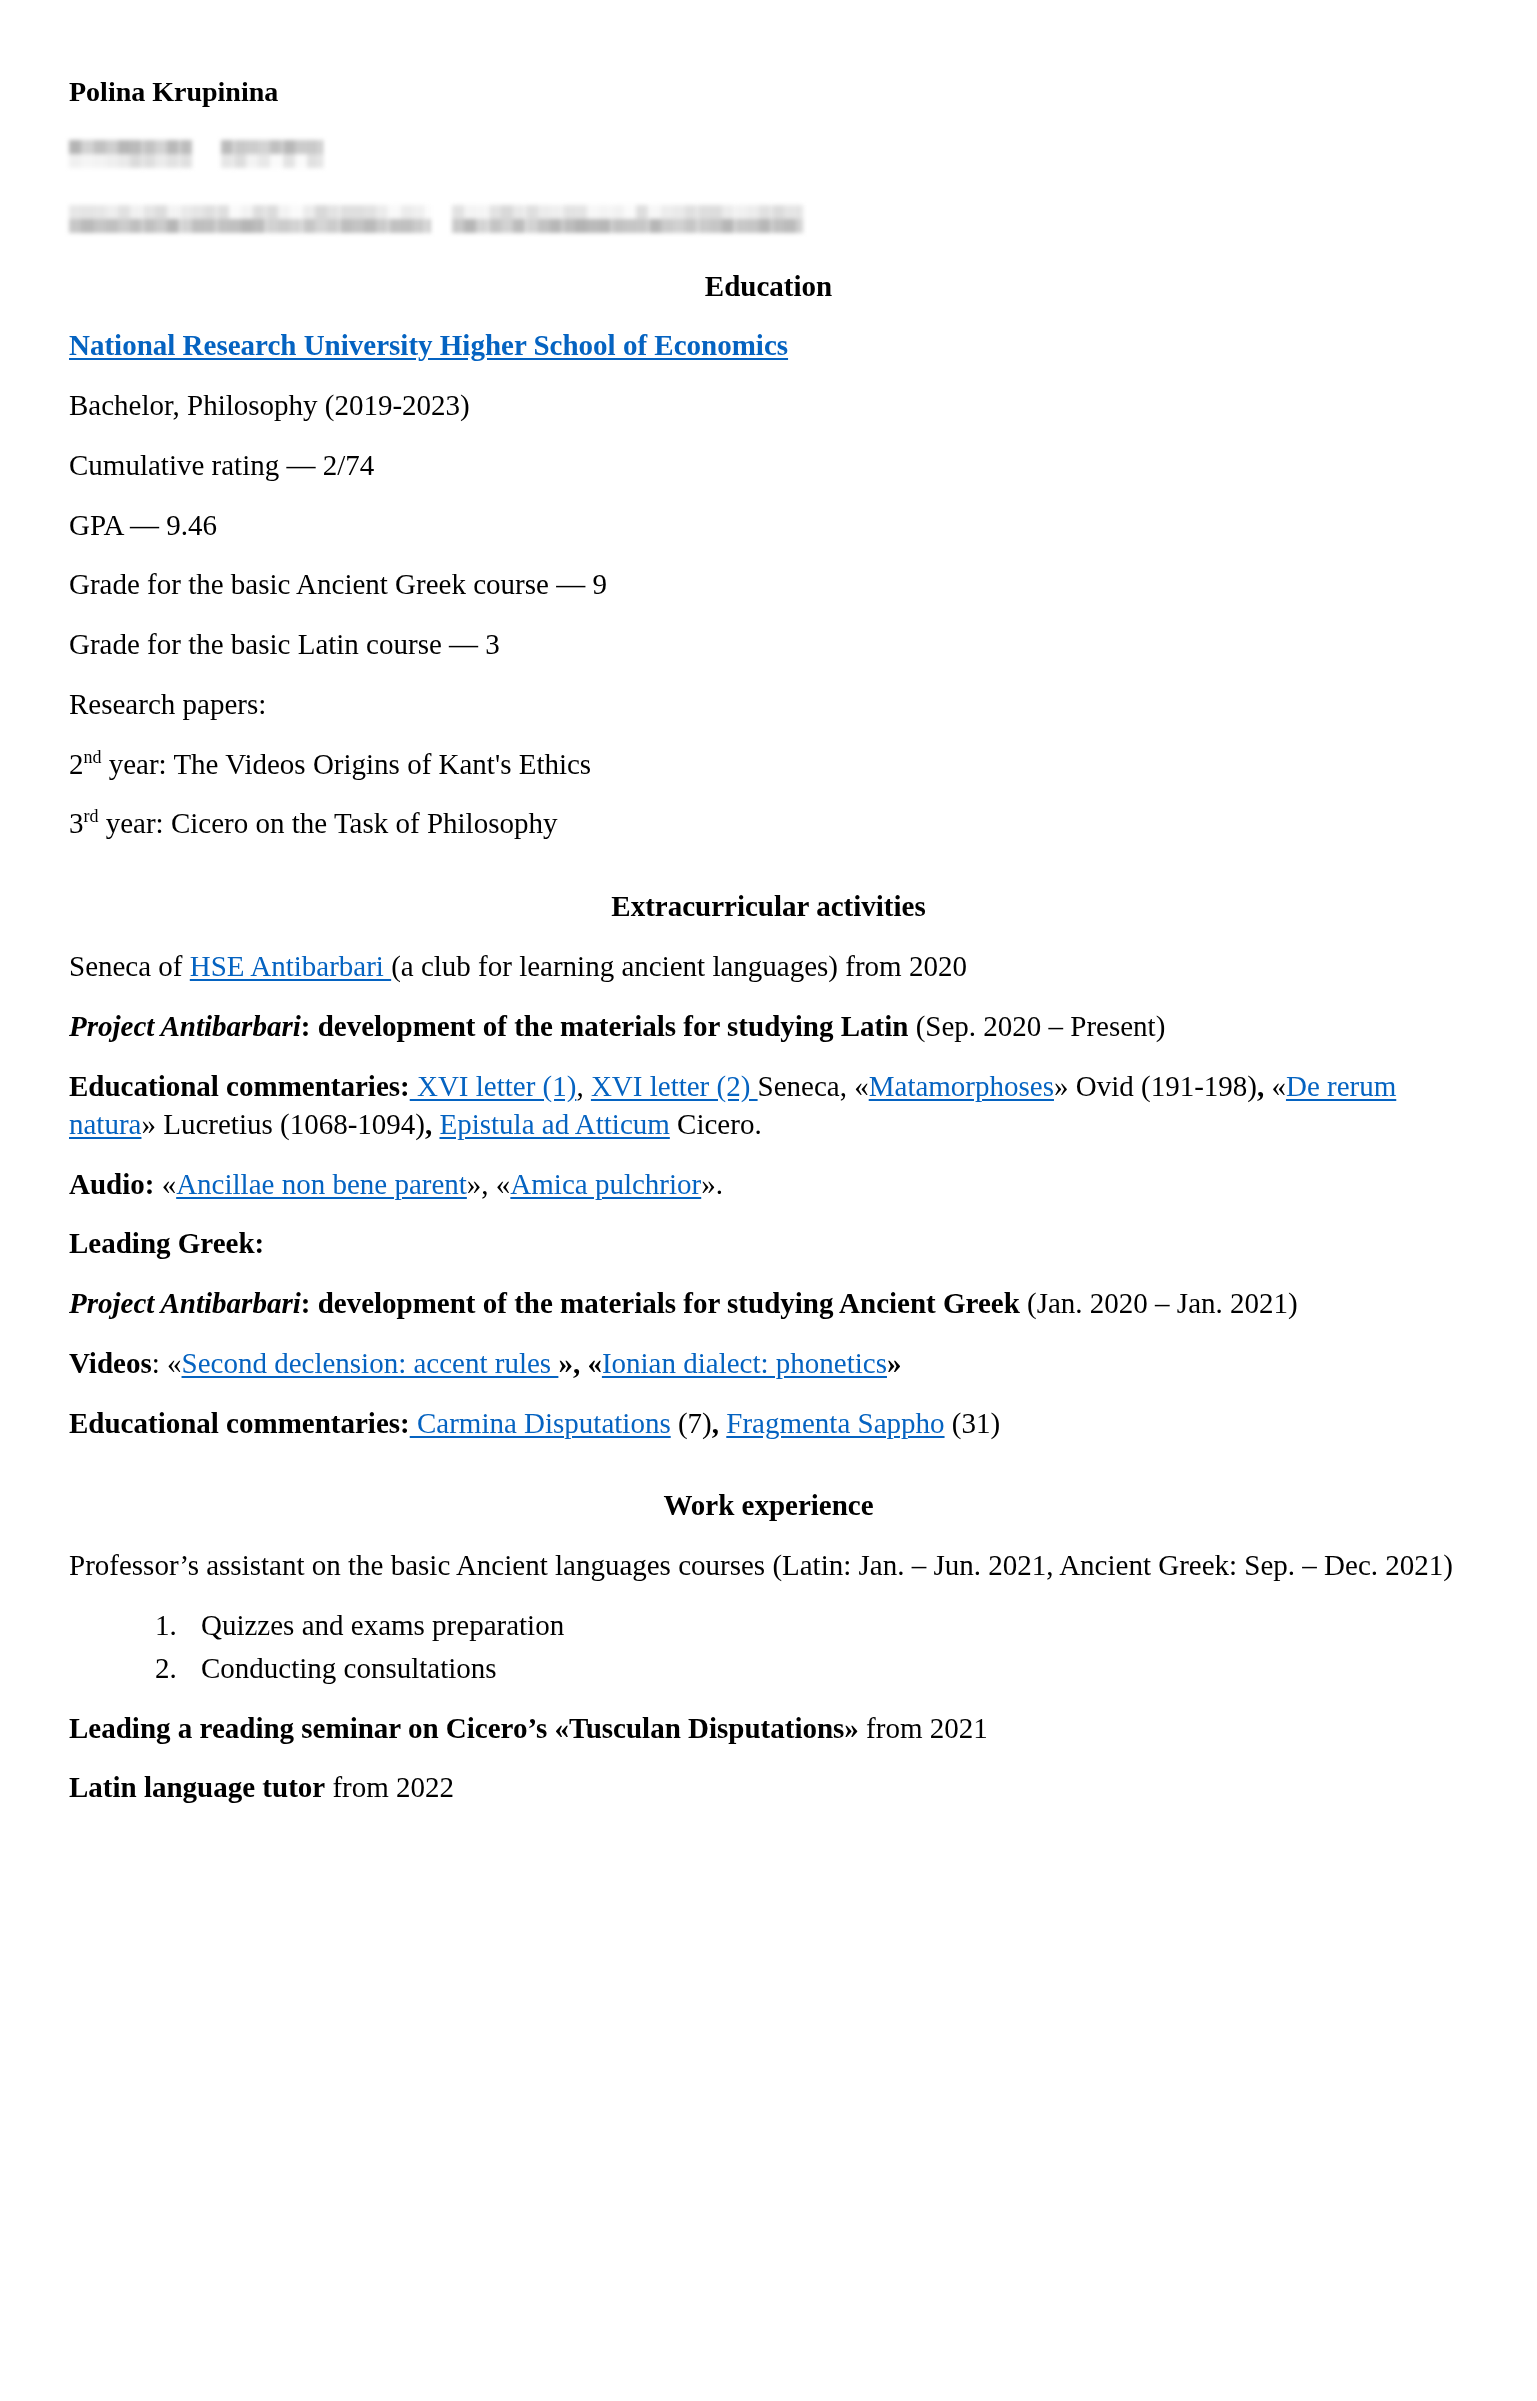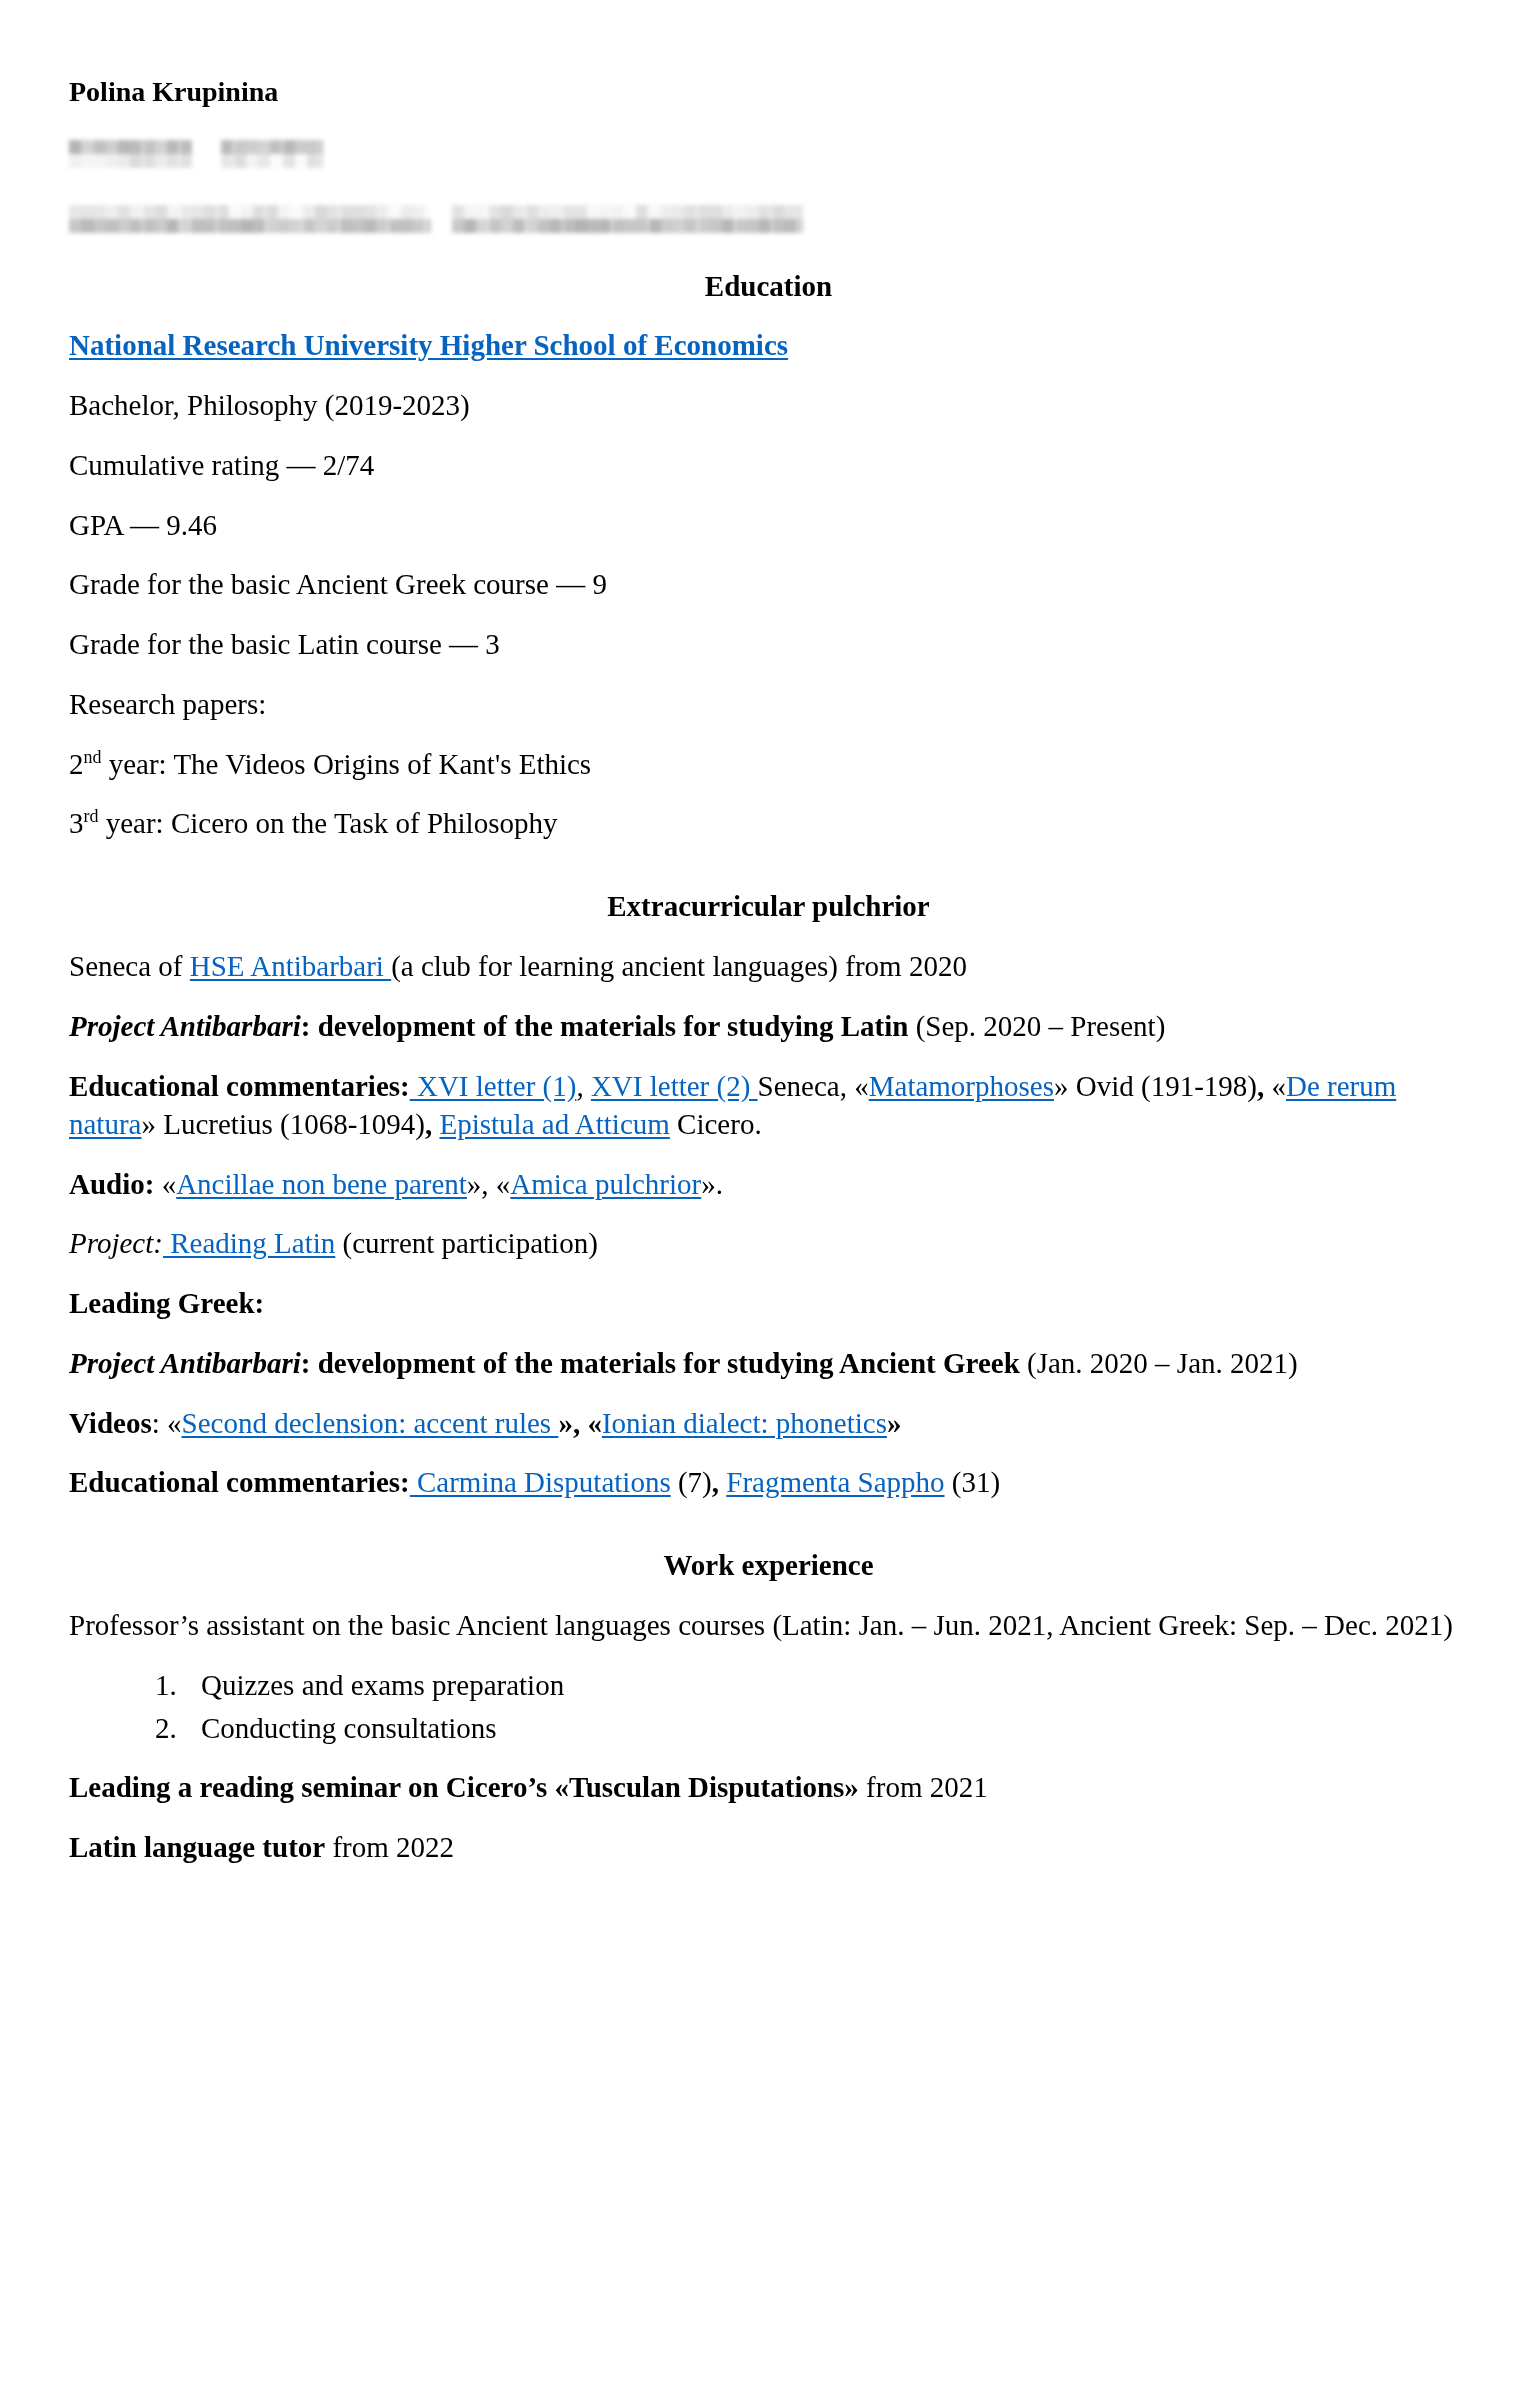--- a/index.html
+++ b/index.html
@@ -288,41 +288,38 @@
   <div class="para">
     <span>2</span><sup>nd</sup><span> year: The Videos Origins of Kant's Ethics</span>
   </div>
 
   <div class="para">
     <span>3</span><sup>rd</sup><span> year: Cicero on the Task of Philosophy</span>
   </div>
 
   <div class="spacer-sm"></div>
 
-  <div class="section-head">Extracurricular pulchrior</div>
+  <div class="section-head">Extracurricular activities</div>
 
   <div class="para">
     <span>Seneca of </span><span class="lnk">HSE Antibarbari </span><span>(a club for learning ancient languages) from 2020</span>
   </div>
 
   <div class="para">
     <span class="bi">Project Antibarbari</span><span class="b">: development of the materials for studying Latin</span><span> (Sep. 2020 – Present)</span>
   </div>
 
   <div class="para">
     <span class="b">Educational commentaries:</span><span class="lnk"> XVI letter (1)</span><span>, </span><span class="lnk">XVI letter (2) </span><span>Seneca, «</span><span class="lnk">Matamorphoses</span><span>» Ovid (191-198)</span><span class="b">, </span><span>«</span><span class="lnk">De rerum natura</span><span>» Lucretius (1068-1094)</span><span class="b">, </span><span class="lnk">Epistula ad Atticum</span><span> Cicero.</span>
   </div>
 
   <div class="para">
     <span class="b">Audio:</span><span> «</span><span class="lnk">Ancillae non bene parent</span><span>», «</span><span class="lnk">Amica pulchrior</span><span>».</span>
   </div>
 
-  <div class="para">
-    <span class="i">Project:</span><span class="lnk"> Reading Latin</span><span> (current participation)</span>
-  </div>
 
   <div class="para">
     <span class="b">Leading Greek:</span>
   </div>
 
   <div class="para">
     <span class="bi">Project Antibarbari</span><span class="b">: development of the materials for studying Ancient Greek</span><span> (Jan. 2020 – Jan. 2021)</span>
   </div>
 
   <div class="para">

